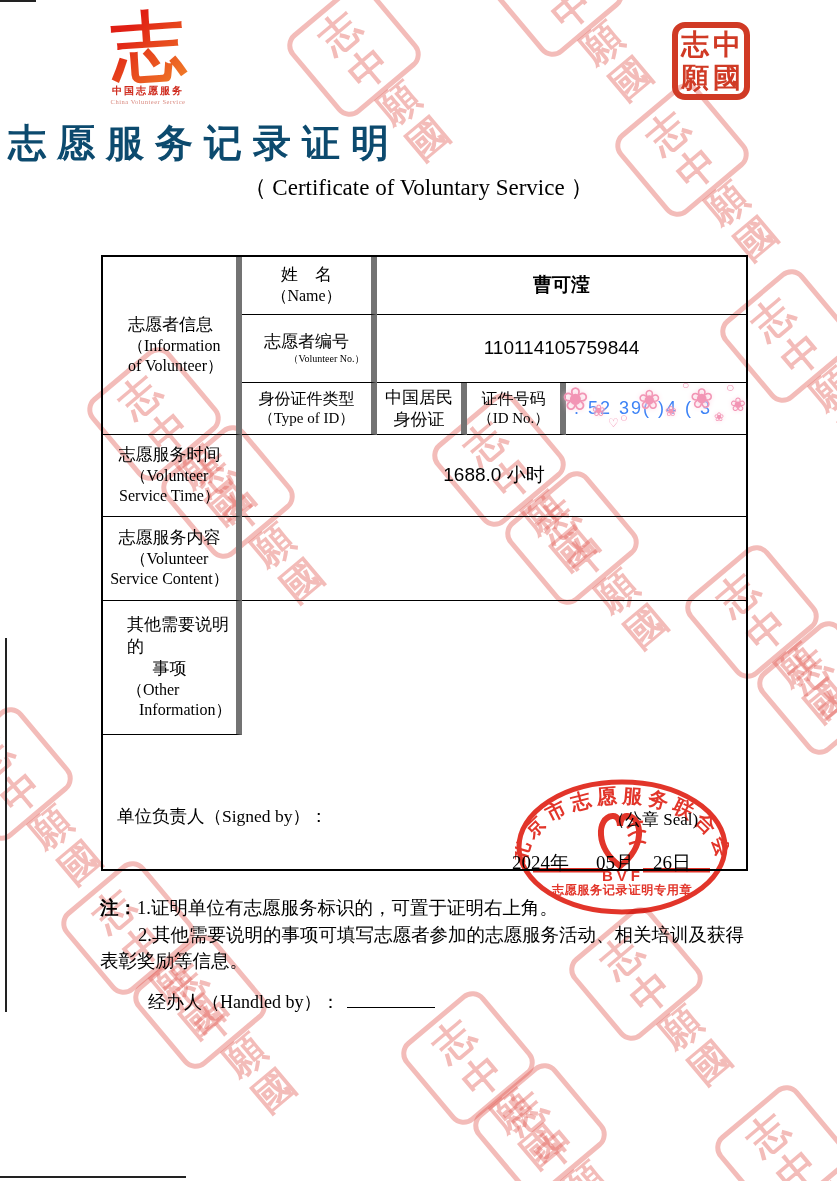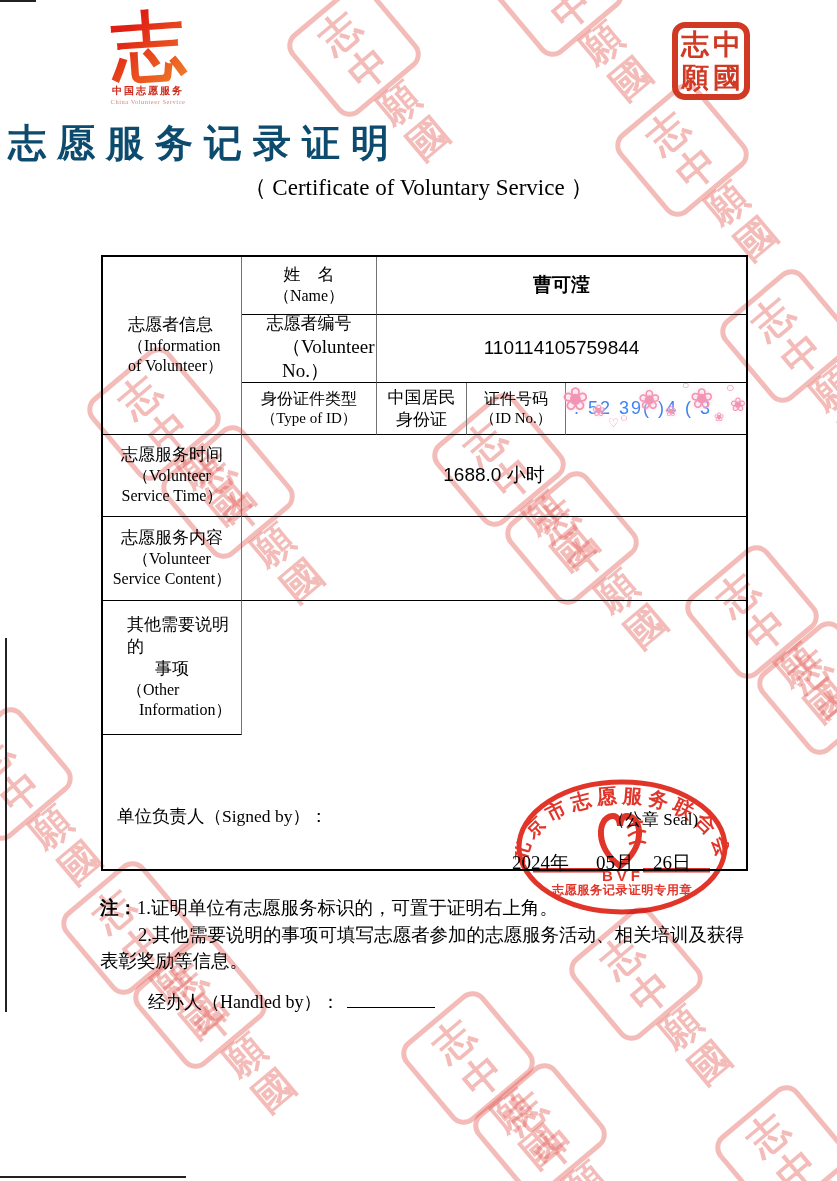--- a/index.html
+++ b/index.html
@@ -43,21 +43,21 @@
       letter-spacing:11px;z-index:1;font-family:"Liberation Sans","DejaVu Sans",sans-serif;color:#0c4a6e;}
   .subtitle{left:0;top:172px;width:100%;text-align:center;font-size:23px;z-index:1;color:#000;}
   .serial{left:0;top:210px;width:742px;text-align:right;font-size:19px;z-index:1;color:#000;}
   .serial-label{font-weight:bold;}
   .serial-value{font-size:19px;}
 
   
   .tbl{position:absolute;left:101px;top:255px;z-index:1;border:2px solid #000;
       display:grid;grid-template-columns:139px 135px 90px 99px 180px;
       grid-template-rows:58px 68px 52px 82px 84px 134px 134px;background:transparent;}
-  .cell{border-right:1px solid #737373;border-bottom:1px solid #000;box-sizing:border-box;
+  .cell{border-right:6px solid #737373;border-bottom:1px solid #000;box-sizing:border-box;
       display:flex;flex-direction:column;align-items:center;justify-content:center;
       font-size:17px;line-height:1.28;color:#000;position:relative;}
   .cell.nr{border-right:none;}
   .cell.nb{border-bottom:none;}
   .cell .en{font-size:16px;}
   .leftalign{align-items:flex-start;padding-left:25px;}
   .value{font-size:19px;}
   .c-info{grid-column:1;grid-row:1/4;}
   .c-sign{grid-column:1/6;grid-row:7;}
   .name-val{font-weight:bold;}
@@ -236,21 +236,21 @@
     <div class="cell" style="grid-column:2;grid-row:1;">
       <div>姓　名</div>
       <div class="en">（Name）</div>
     </div>
     <div class="cell nr" style="grid-column:3/6;grid-row:1;">
       <div class="value sans name-val">曹可滢</div>
     </div>
 
     <div class="cell" style="grid-column:2;grid-row:2;">
       <div>志愿者编号</div>
-      <div class="en" style="font-size:19px;margin-left:40px;">（Volunteer No.）</div>
+      <div class="en" style="font-size:10px;margin-left:40px;">（Volunteer No.）</div>
     </div>
     <div class="cell nr" style="grid-column:3/6;grid-row:2;">
       <div class="value sans">110114105759844</div>
     </div>
 
     <div class="cell" style="grid-column:2;grid-row:3;">
       <div style="font-size:16px;">身份证件类型</div>
       <div class="en" style="font-size:15px;">（Type of ID）</div>
     </div>
     <div class="cell" style="grid-column:3;grid-row:3;padding:0 6px;text-align:center;">

